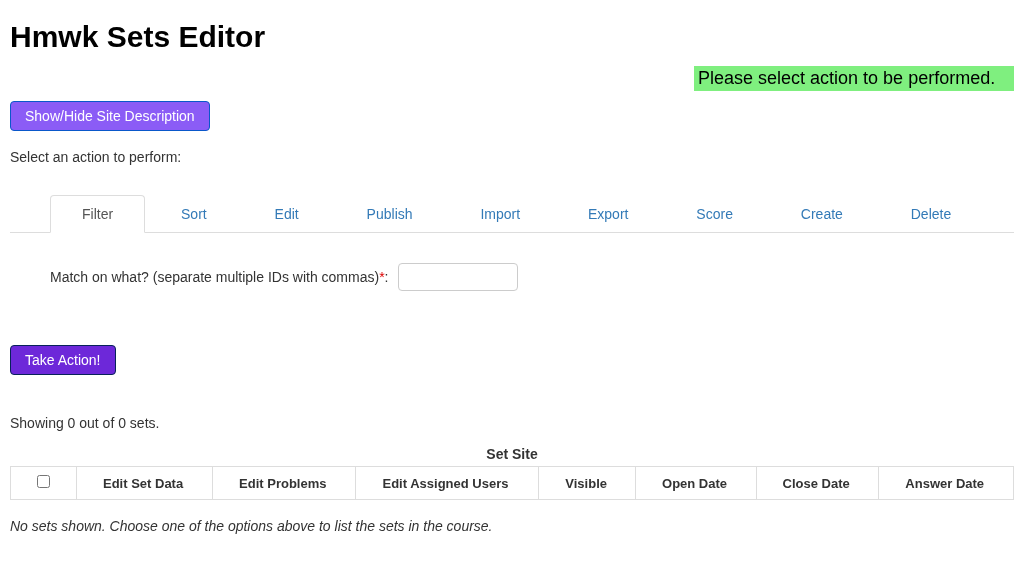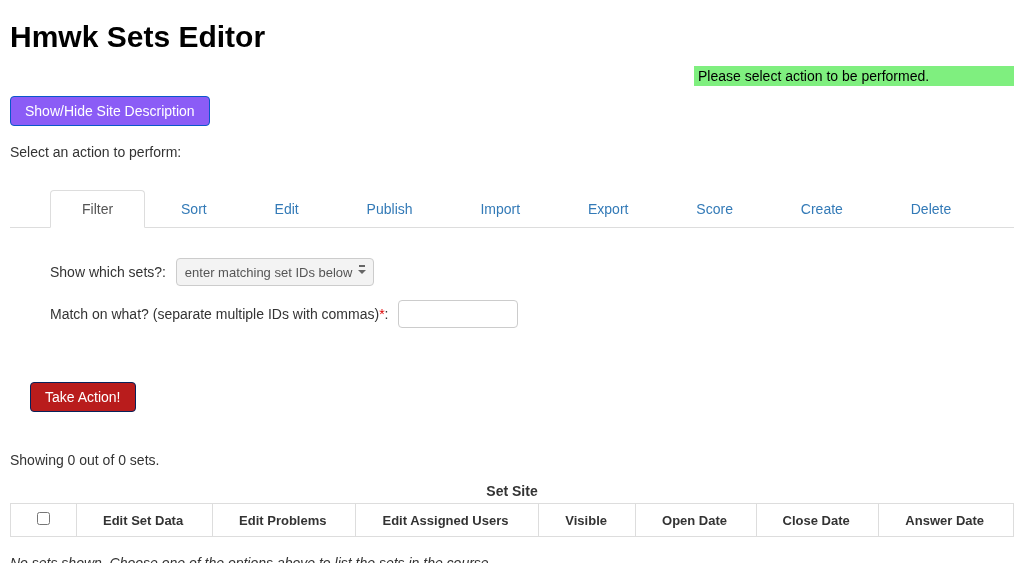--- a/index.html
+++ b/index.html
@@ -16,43 +16,42 @@
       font-weight: bold;
       color: #000;
       margin: 10px 0 20px 0;
     }
     .alert-right {
       float: right;
       background: #7fef7f;
       color: #000;
       padding: 2px 4px;
       width: 320px;
-      font-size: 14px;
+      font-size: 18px;
       margin-top: -8px;
       margin-bottom: 10px;
     }
     .clearfix::after { content: ""; display: table; clear: both; }
     .btn {
       display: inline-block;
       padding: 6px 14px;
       font-size: 14px;
       border-radius: 4px;
       cursor: pointer;
       border: 1px solid transparent;
       color: #fff;
       text-align: center;
     }
     .btn-blue {
       background: #8b5cf6;
       border-color: #0a58ca;
     }
     .btn-navy {
-      background: #b91c1c;
+      background: #6d28d9;
       border-color: #07225a;
-      margin-left: 20px;
     }
     .select-action {
       margin-top: 18px;
       margin-bottom: 28px;
       font-size: 14px;
     }
     .nav-tabs {
       list-style: none;
       border-bottom: 1px solid #ddd;
       padding-left: 40px;
@@ -185,28 +184,20 @@
   <li><a>Edit</a></li>
   <li><a>Publish</a></li>
   <li><a>Import</a></li>
   <li><a>Export</a></li>
   <li><a>Score</a></li>
   <li><a>Create</a></li>
   <li><a>Delete</a></li>
 </ul>
 
 <div class="tab-content">
-  <div class="form-row">
-    <label>Show which sets?:</label>
-    <span class="select-wrap">
-      <select>
-        <option>enter matching set IDs below</option>
-      </select>
-    </span>
-  </div>
   <div class="form-row">
     <label><span>Match on what? (separate multiple IDs with commas)</span><span class="req">*</span><span>:</span></label>
     <input type="text" value="" style="">
   </div>
 </div>
 
 <div class="take-action-row">
   <button class="btn btn-navy">Take Action!</button>
 </div>
 

